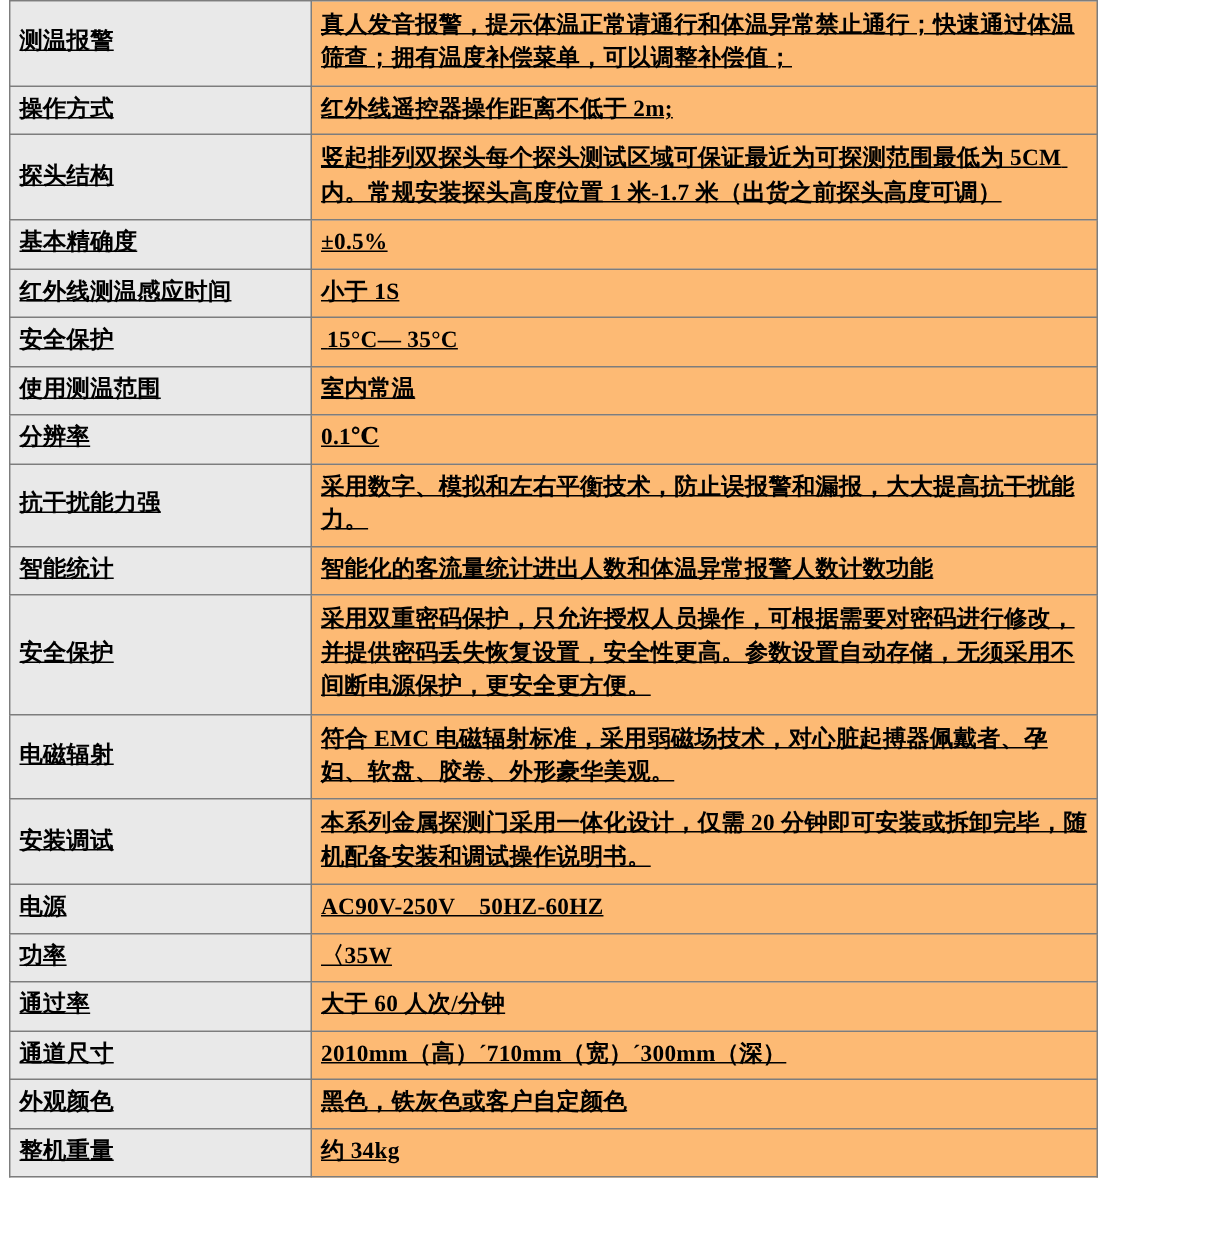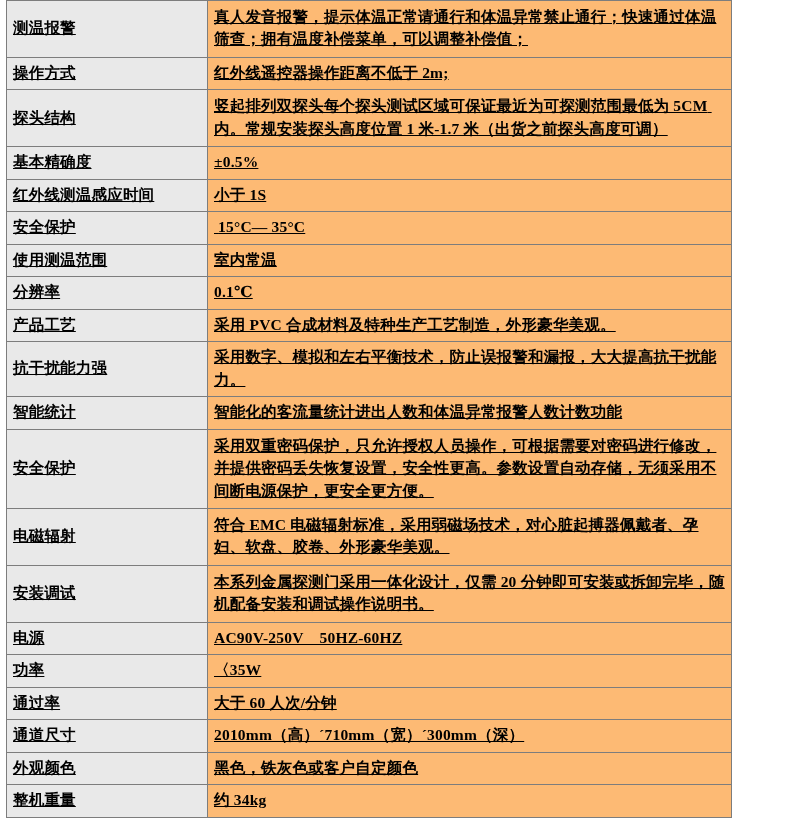--- a/index.html
+++ b/index.html
@@ -129,28 +129,20 @@
 
       <tr>
         <td class="label-cell">
           <span class="label-text">分辨率</span>
         </td>
         <td class="value-cell">
           <span class="value-text">0.1℃</span>
         </td>
       </tr>
 
-      <tr>
-        <td class="label-cell">
-          <span class="label-text">产品工艺</span>
-        </td>
-        <td class="value-cell">
-          <span class="value-text">采用 PVC 合成材料及特种生产工艺制造，外形豪华美观。</span>
-        </td>
-      </tr>
 
       <tr>
         <td class="label-cell">
           <span class="label-text">抗干扰能力强</span>
         </td>
         <td class="value-cell">
           <span class="value-text">采用数字、模拟和左右平衡技术，防止误报警和漏报，大大提高抗干扰能力。</span>
         </td>
       </tr>
 

